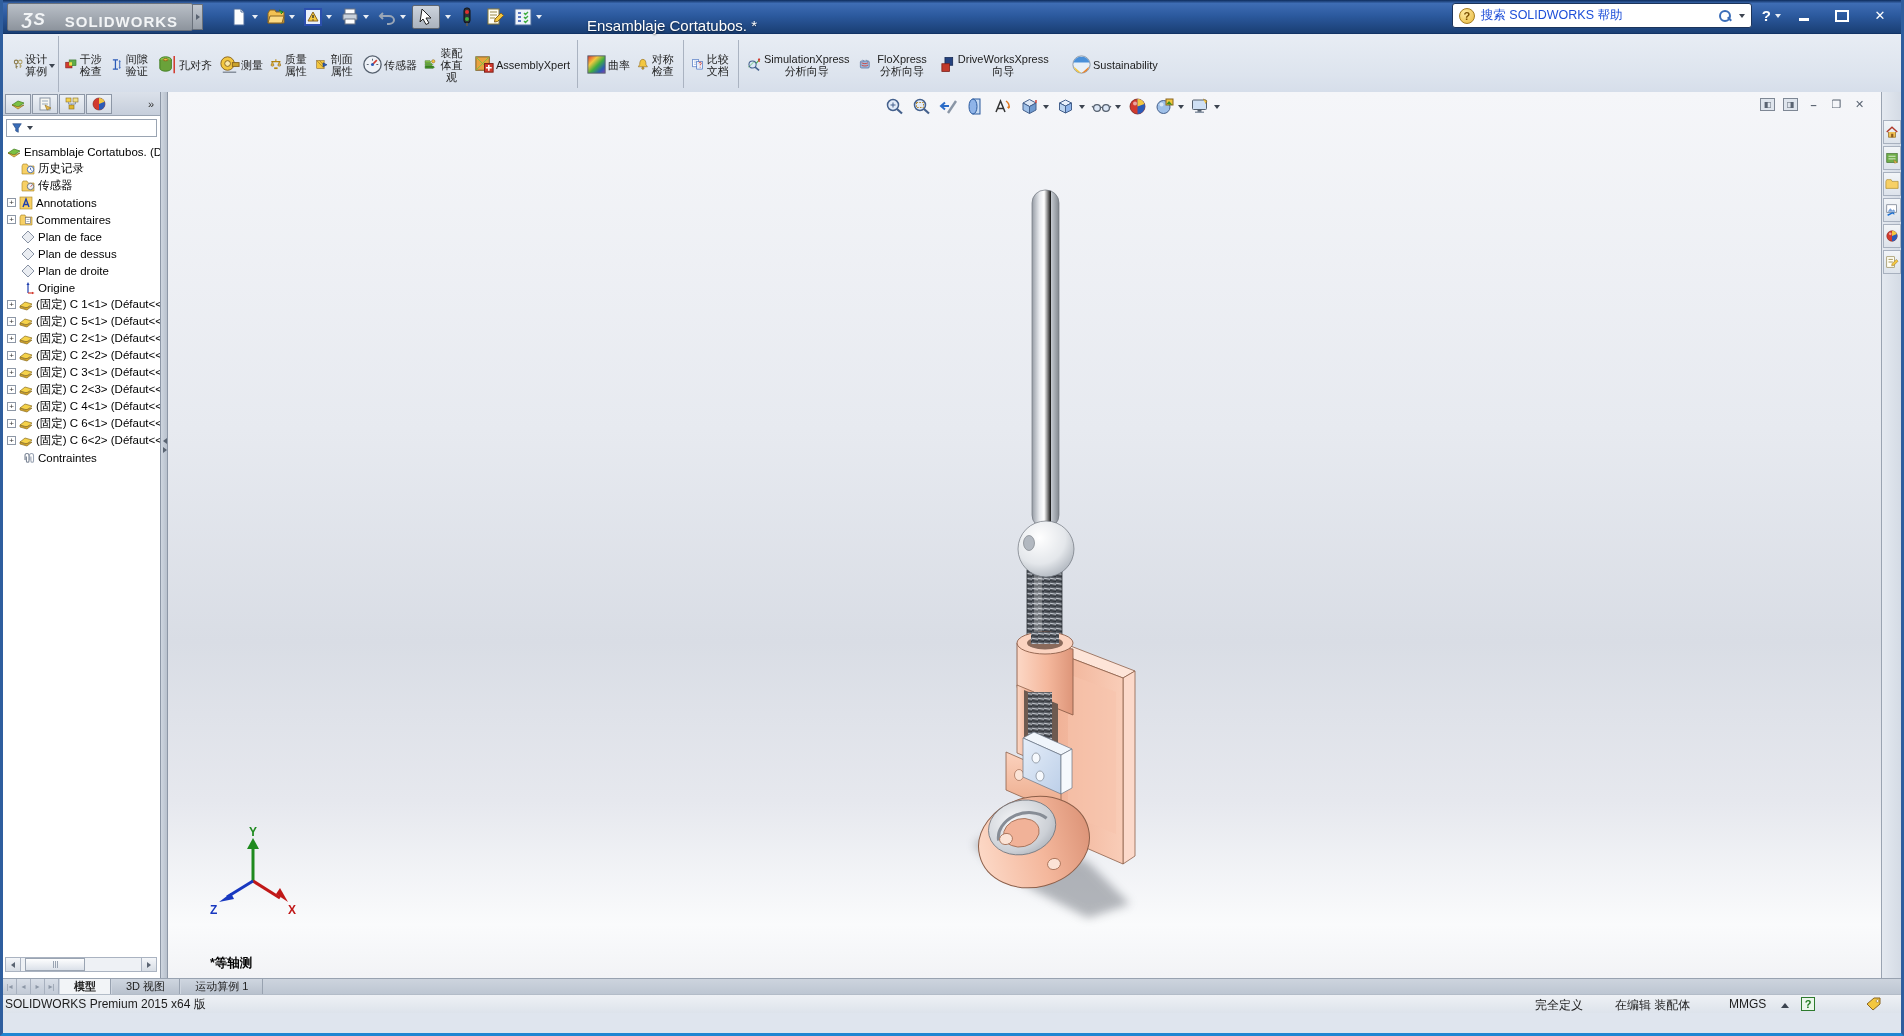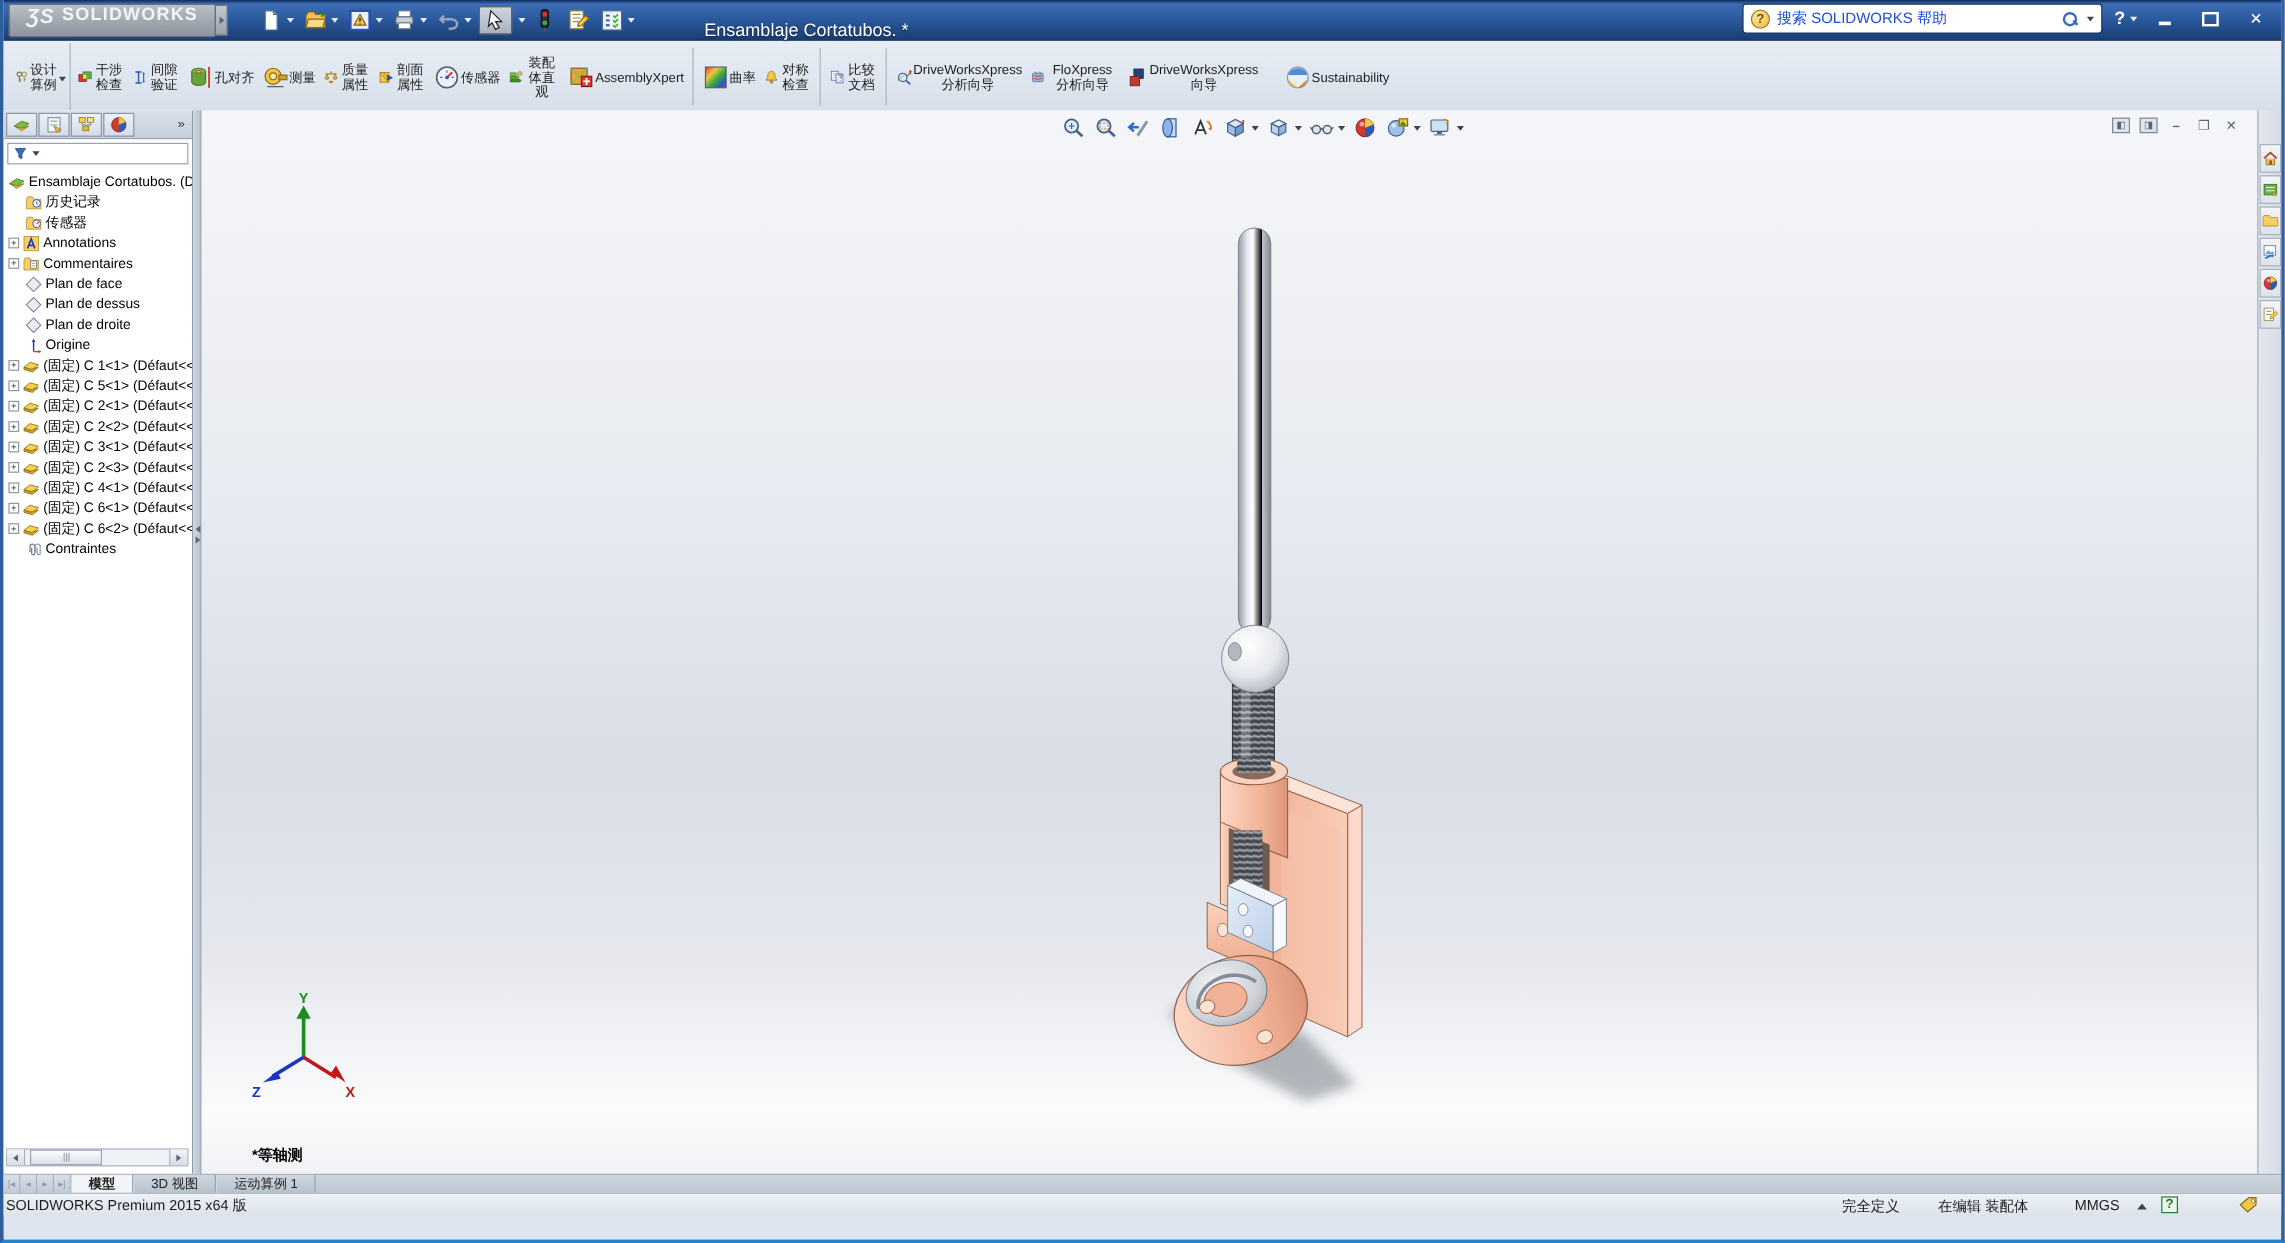--- a/index.html
+++ b/index.html
@@ -5,21 +5,21 @@
   * { box-sizing: border-box; margin: 0; padding: 0; }
   html,body { width:1904px; height:1036px; overflow:hidden;
     font-family:"Liberation Sans","DejaVu Sans",sans-serif; }
   .app { position:relative; width:1904px; height:1036px; background:#dfe5ee;
     border-left:3px solid #2f5e9e; border-right:3px solid #2f5e9e; border-bottom:3px solid #1f86d2; }
 
   
   .titlebar { position:relative; height:34px; margin:-0px -0px 0 -0px;
     background:linear-gradient(180deg,#0d2c5c 0%,#3e6db4 10%,#2c5a9f 45%,#1a3f74 96%,#0d2c5c 100%);
     display:flex; align-items:center; color:#fff; }
-  .sw-logo { display:flex; align-items:flex-start; gap:6px; height:28px; margin-left:4px; padding:0 14px;
+  .sw-logo { display:flex; align-items:flex-end; gap:19px; height:28px; margin-left:4px; padding:0 14px;
     background:linear-gradient(180deg,#b9bfc7,#8d949d); border:1px solid #6a717b; border-radius:2px;
     color:#f2f4f6; font-weight:bold; letter-spacing:1px; font-size:15px; }
   .sw-mark { font-size:17px; font-style:italic; }
   .logo-flyout { width:10px; height:26px; background:linear-gradient(180deg,#c3c9d1,#99a0a9);
     border:1px solid #6a717b; border-left:none; display:flex; align-items:center; justify-content:center; }
   .qat { display:flex; align-items:center; gap:4px; margin-left:24px; }
   .qbtn { display:flex; align-items:center; gap:2px; padding:2px 2px; border-radius:2px; }
   .qbtn svg { width:20px; height:20px; }
   .qsel { background:linear-gradient(180deg,#cdd4dd,#aab2bd); border:1px solid #5d6570; padding:1px 3px; }
   .dd { width:0; height:0; border-left:3px solid transparent; border-right:3px solid transparent;
@@ -378,21 +378,21 @@
     <div class="rsep"></div>
 
     <div class="rbtn wS">
       <svg viewBox="0 0 24 24">
           <path d="M4 16l8-8 4 2 5-6" stroke="#3fae3f" fill="none" stroke-width="1.6"></path>
           <circle cx="10" cy="12" r="5.5" fill="rgba(220,235,255,.55)" stroke="#44608c" stroke-width="1.6"></circle>
           <path d="M14 16l6 5" stroke="#44608c" stroke-width="2.4"></path>
           <path d="M20 3v5" stroke="#d23a2e" stroke-width="2"></path>
           <path d="M20 2l-2 3h4z" fill="#d23a2e"></path>
         </svg>
-      <span class="rlb">DriveWorksXpress 分析向导</span>
+      <span class="rlb">SimulationXpress 分析向导</span>
     </div>
     <div class="rbtn wF">
       <svg viewBox="0 0 24 24">
           <rect x="4" y="6" width="15" height="12" rx="2" fill="#9db8dd" stroke="#44608c"></rect>
           <path d="M6 9c2 2 9 2 11 0M6 13c2 2 9 2 11 0" stroke="#d23a2e" fill="none" stroke-width="1.4"></path>
           <path d="M8 4l2 3M14 4l2 3" stroke="#44608c"></path>
         </svg>
       <span class="rlb">FloXpress 分析向导</span>
     </div>
     <div class="rbtn wD">

